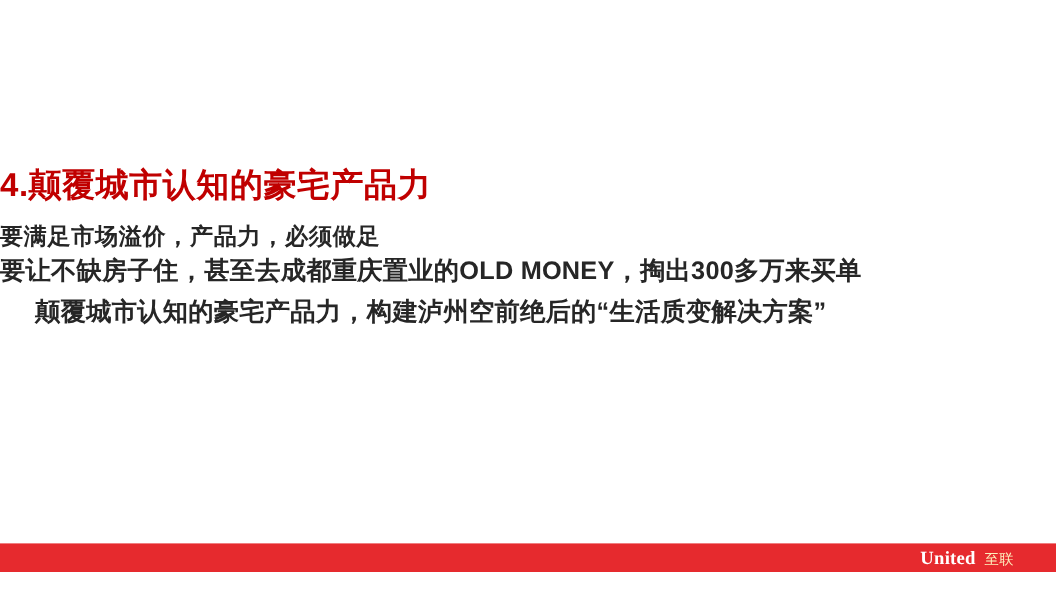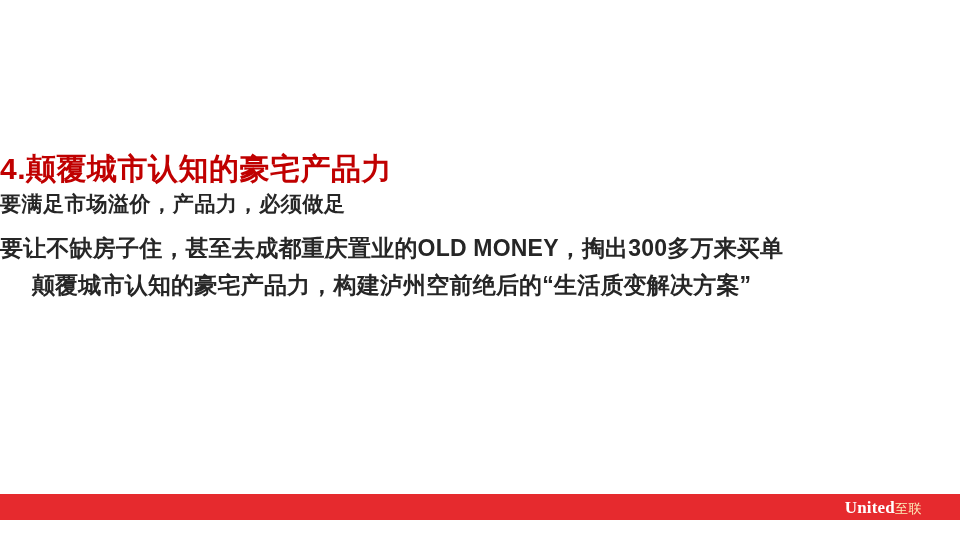--- a/index.html
+++ b/index.html
@@ -35,32 +35,31 @@
     color: #C00000;
     font-size: 30px;
     font-weight: bold;
     letter-spacing: 0.5px;
     line-height: 1.15;
     text-align: center;
     white-space: nowrap;
   }
 
   .slide-subtitle {
-    margin-top: 4px;
+    margin-top: 16px;
     color: #262626;
     font-size: 21px;
     font-weight: bold;
     letter-spacing: 0.6px;
     line-height: 1.2;
     text-align: center;
     white-space: nowrap;
   }
 
   .body-block {
-    margin-top: 14px;
     text-align: center;
   }
 
   .body-line {
     color: #262626;
     font-size: 23px;
     font-weight: bold;
     letter-spacing: 0.2px;
     line-height: 1.62;
     white-space: nowrap;
@@ -76,21 +75,21 @@
     background: #E62A2E;
   }
 
   .footer-logo {
     position: absolute;
     right: 38px;
     top: 0;
     height: 26px;
     display: flex;
     align-items: center;
-    gap: 0;
+    gap: 8px;
   }
 
   .logo-en {
     font-family: "Liberation Serif", "DejaVu Serif", serif;
     color: #ffffff;
     font-size: 17px;
     font-weight: bold;
     letter-spacing: 0.2px;
     line-height: 1;
   }

